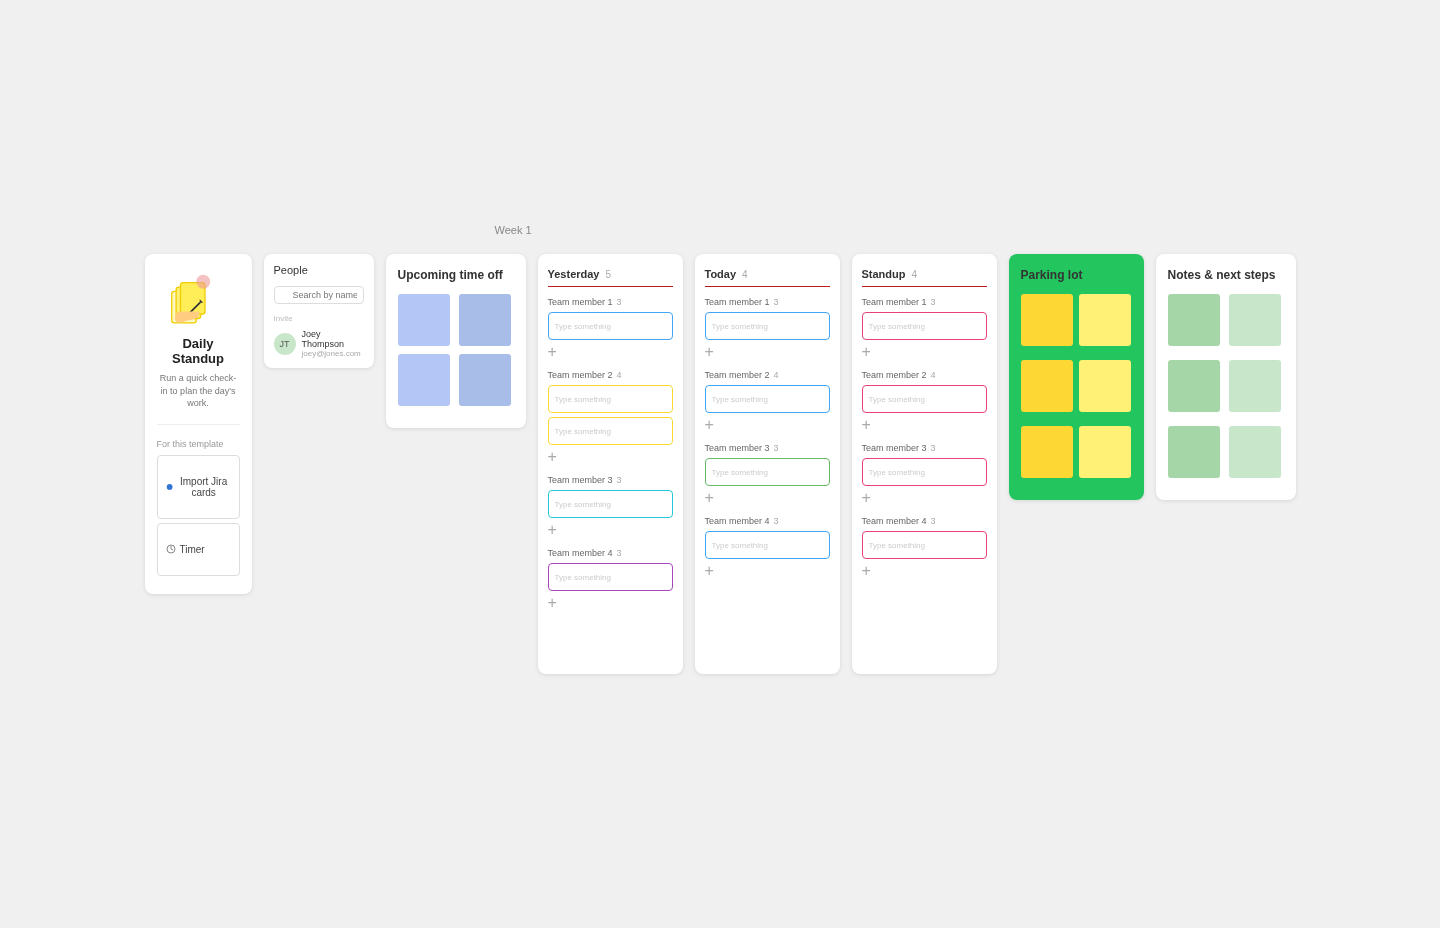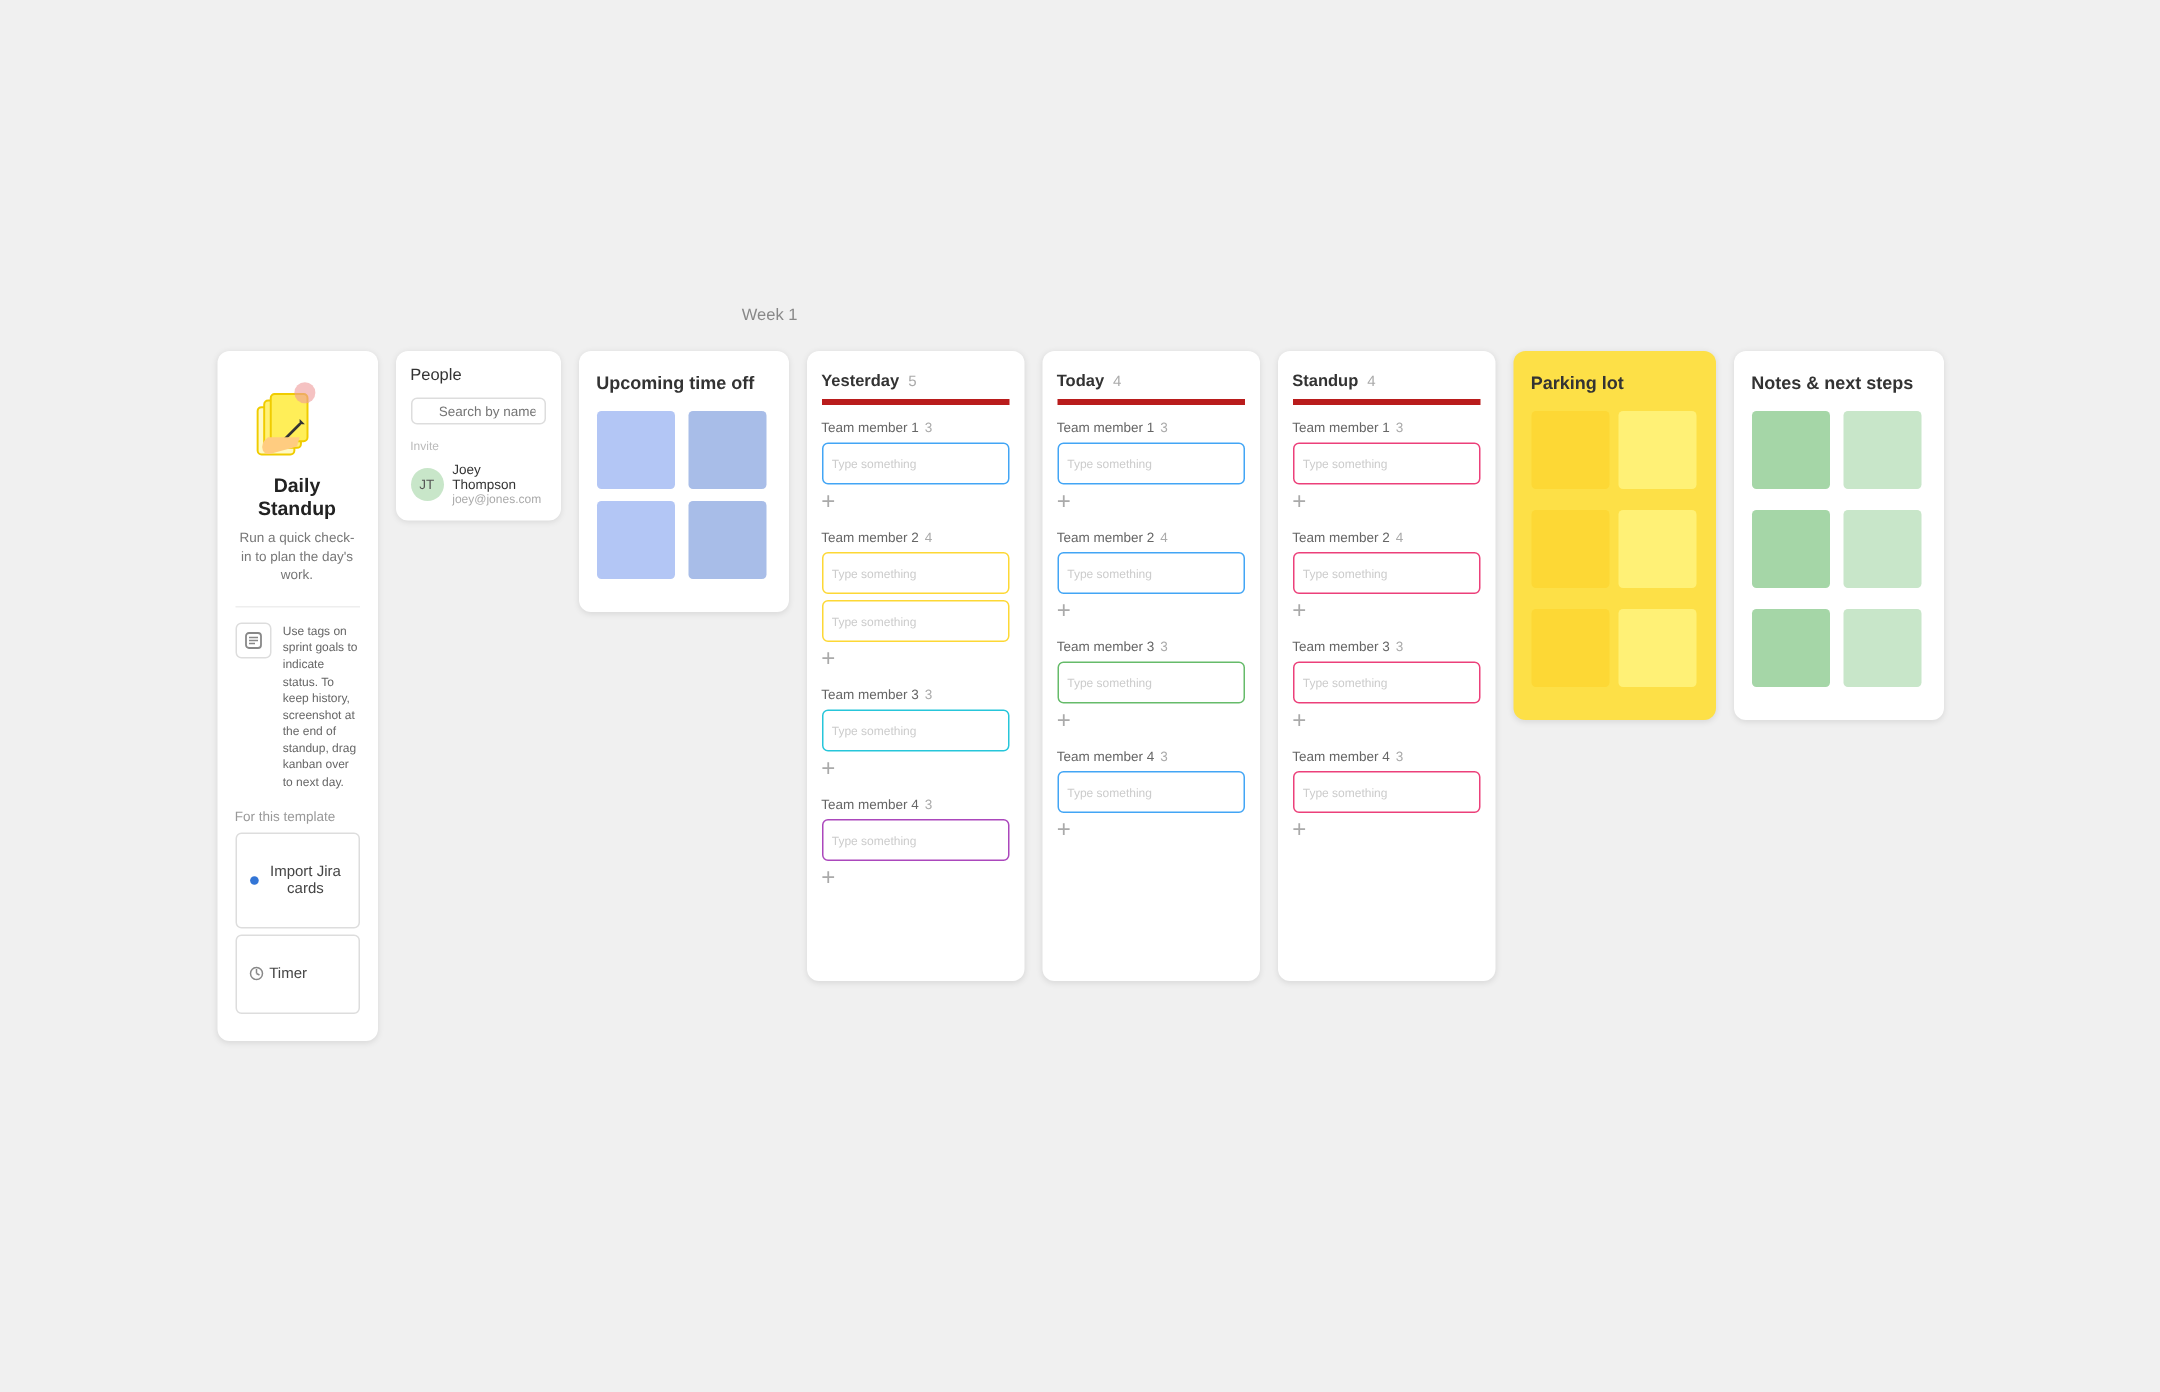--- a/index.html
+++ b/index.html
@@ -272,21 +272,21 @@
       box-shadow: 0 1px 4px rgba(0,0,0,0.1);
       min-height: 420px;
     }
 
     .col-header {
       display: flex;
       align-items: center;
       gap: 6px;
       margin-bottom: 10px;
       padding-bottom: 6px;
-      border-bottom: 4px solid #b91c1c;
+      border-bottom: 1px solid #b91c1c;
     }
 
     .col-title {
       font-size: 11px;
       font-weight: 600;
       color: #333;
     }
 
     .col-count {
       font-size: 10px;
@@ -337,21 +337,21 @@
     .add-btn {
       font-size: 16px;
       color: #aaa;
       cursor: pointer;
       line-height: 1;
       margin-top: 2px;
     }
 
     
     .parking-card {
-      background: #fde047;
+      background: #22c55e;
       border-radius: 8px;
       width: 135px;
       padding: 14px 12px;
       box-shadow: 0 1px 4px rgba(0,0,0,0.1);
     }
 
     .notes-card {
       background: white;
       border-radius: 8px;
       width: 140px;
@@ -398,31 +398,20 @@
 
       <path d="M18 48 Q12 52 14 58 Q16 62 22 60 L40 55 L42 48 Z" fill="#ffcc80"></path>
       <circle cx="46" cy="14" r="8" fill="#ef9a9a" opacity="0.6"></circle>
     </svg>
 
     <div class="standup-title">Daily Standup</div>
     <div class="standup-desc">Run a quick check-in to plan the day's work.</div>
 
     <hr class="standup-divider">
 
-    <div class="standup-icon-row">
-      <div class="standup-icon-box">
-        <svg width="12" height="12" viewBox="0 0 12 12">
-            <rect x="1" y="1" width="10" height="10" rx="2" fill="none" stroke="#888" stroke-width="1.2"></rect>
-            <line x1="3" y1="4" x2="9" y2="4" stroke="#888" stroke-width="1"></line>
-            <line x1="3" y1="6" x2="9" y2="6" stroke="#888" stroke-width="1"></line>
-            <line x1="3" y1="8" x2="7" y2="8" stroke="#888" stroke-width="1"></line>
-          </svg>
-      </div>
-      <div class="standup-side-text">Use tags on sprint goals to indicate status. To keep history, screenshot at the end of standup, drag kanban over to next day.</div>
-    </div>
 
     <div class="template-label">For this template</div>
 
     <button class="template-btn">
       <svg width="10" height="10" viewBox="0 0 10 10">
           <circle cx="5" cy="5" r="4" fill="#0052cc" opacity="0.8"></circle>
         </svg>
       <span>Import Jira cards</span>
     </button>
     <button class="template-btn">

